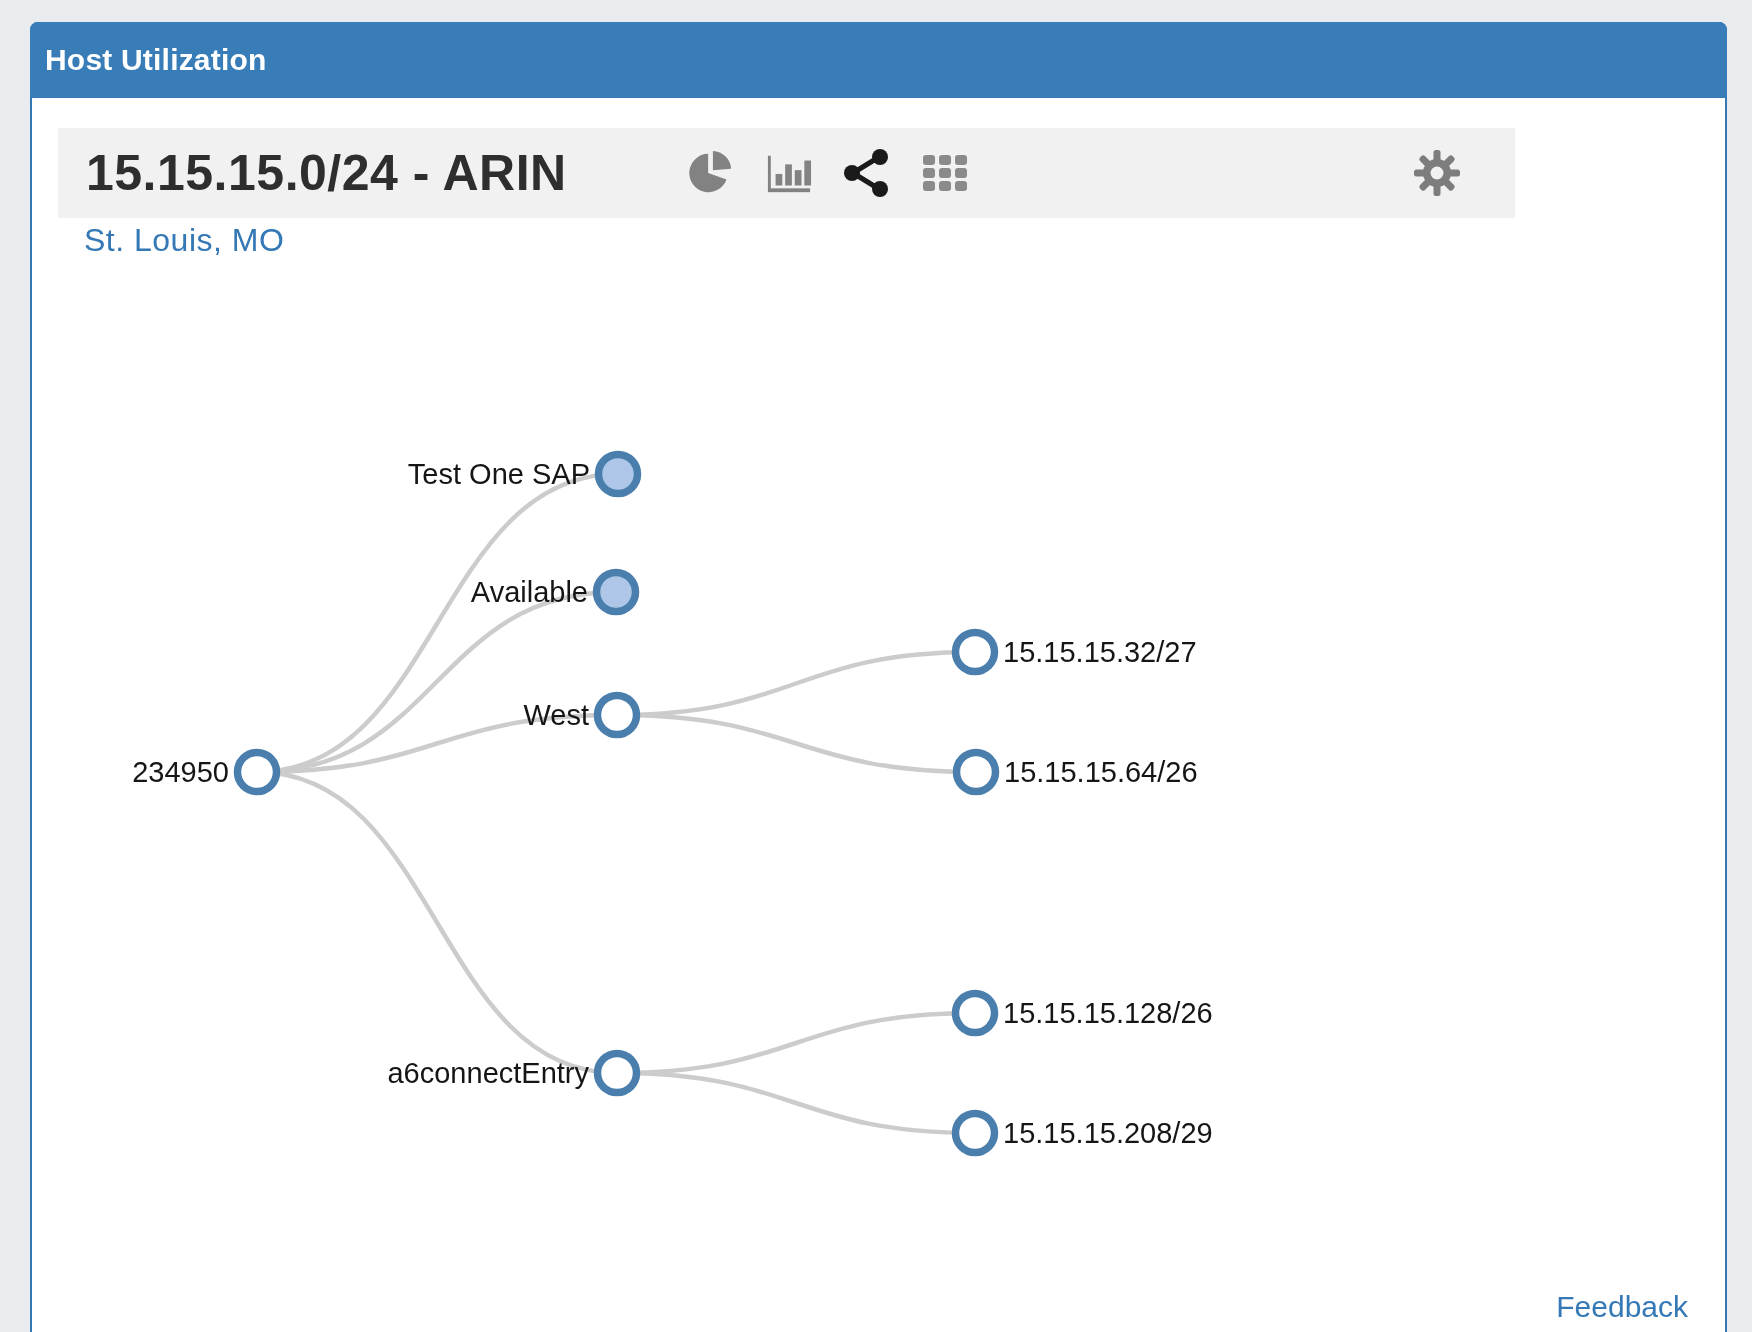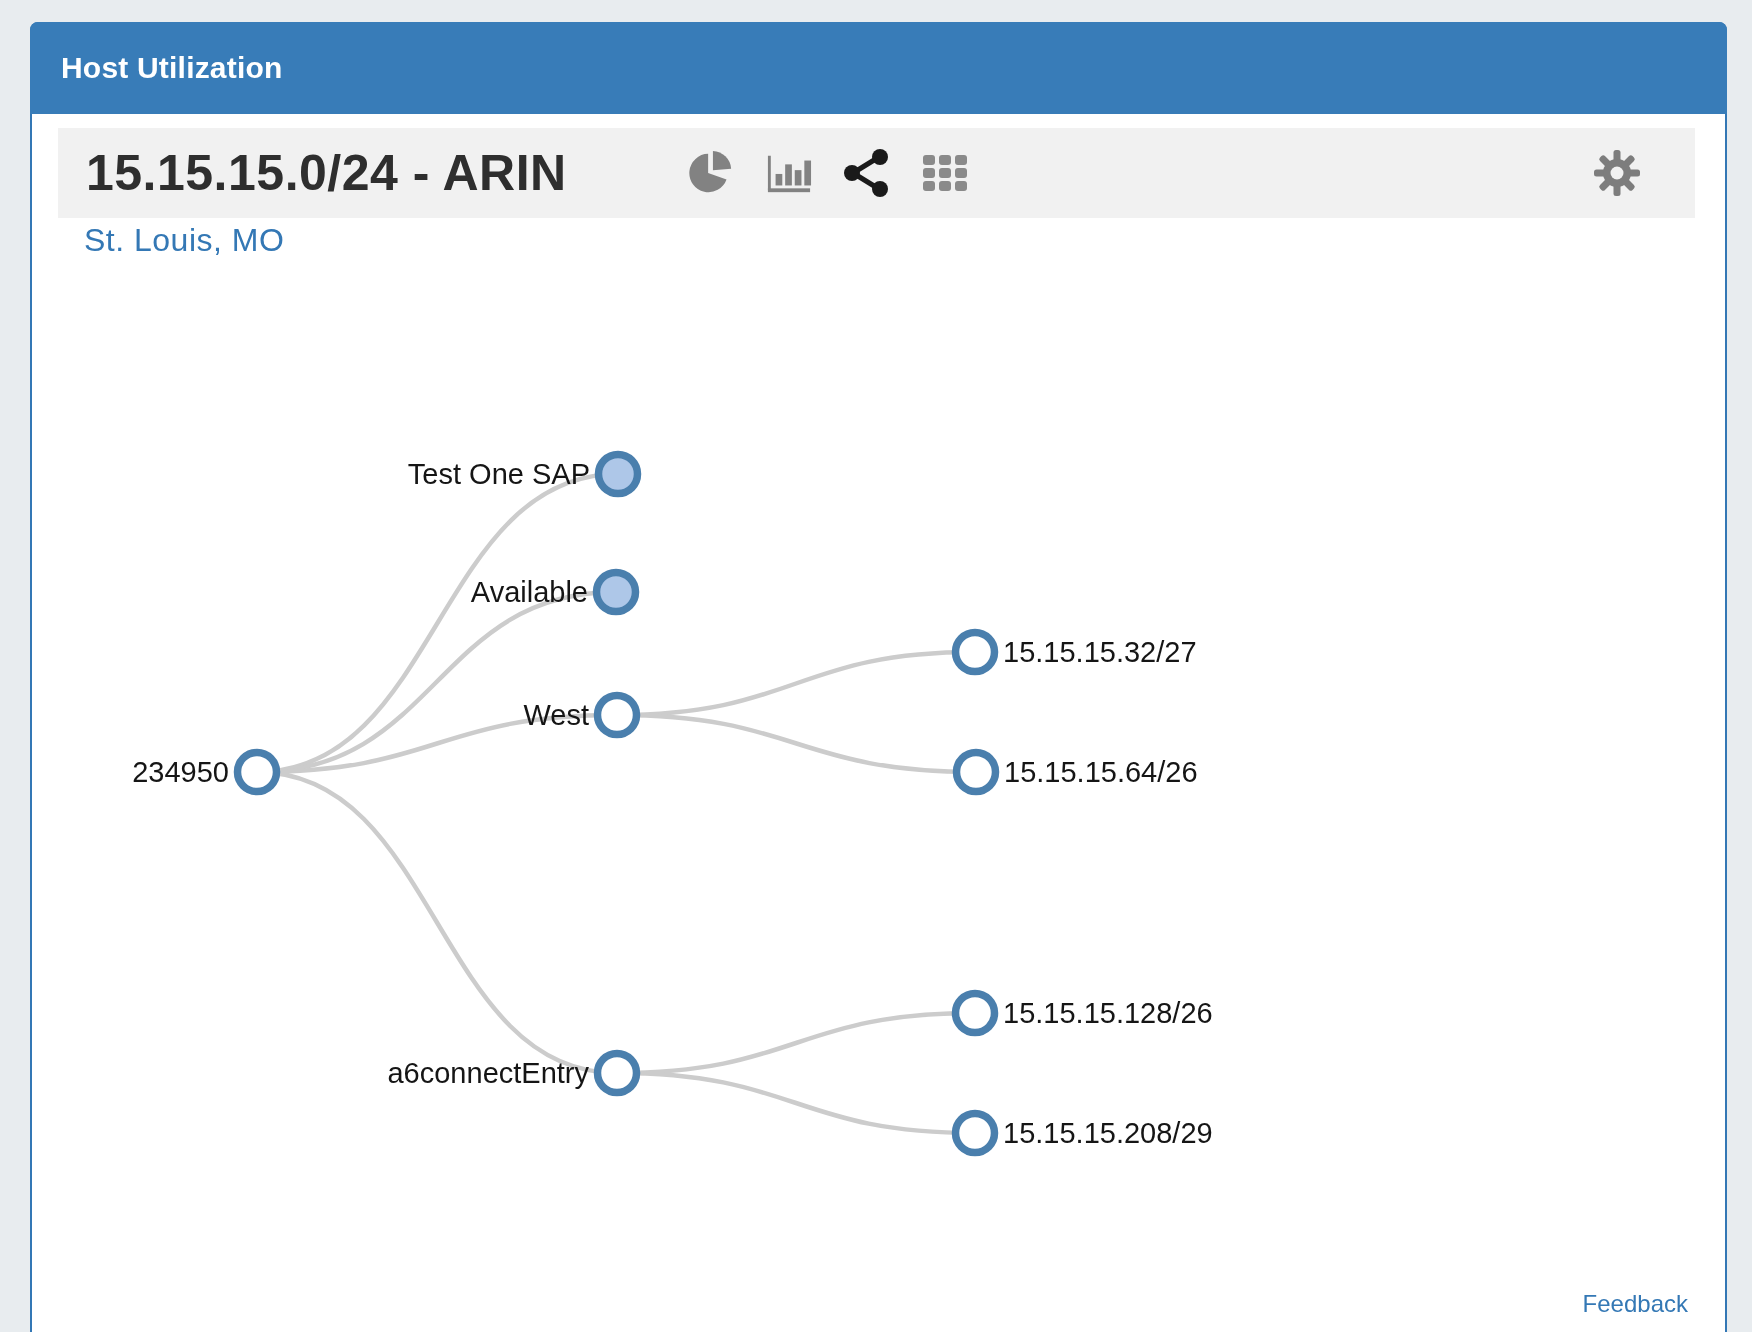--- a/index.html
+++ b/index.html
@@ -11,50 +11,50 @@
     overflow:hidden;
   }
   .panel {
     position:absolute; left:30px; top:22px;
     width:1697px; height:1320px;
     background:#ffffff;
     border:2px solid #3377b5;
     border-radius:8px 8px 0 0;
   }
   .panel-header {
-    position:absolute; left:-2px; top:-2px; right:-2px; height:92px;
+    position:absolute; left:-2px; top:-2px; right:-2px; height:76px;
     background:#387cb8;
     border-radius:8px 8px 0 0;
     display:flex; align-items:center;
-    padding-left:31px;
+    padding-left:15px;
   }
   .panel-title {
     color:#ffffff; font-size:30px; font-weight:bold; letter-spacing:0.2px;
   }
   .toolbar {
-    position:absolute; left:26px; top:104px; width:1637px; height:90px;
+    position:absolute; left:26px; top:104px; width:1457px; height:90px;
     background:#f1f1f1;
     display:flex; align-items:center;
     padding:0 28px;
   }
   .subnet-title {
     color:#2e2e2e; font-size:50px; font-weight:bold; letter-spacing:0.5px;
     white-space:nowrap;
   }
   .view-icons { display:flex; align-items:center; gap:30px; margin-left:120px; }
   .icon-btn { width:48px; height:48px; display:flex; align-items:center; justify-content:center; cursor:pointer; }
   .gear-btn { margin-left:auto; margin-right:26px; }
   .location-link {
     position:absolute; left:52px; top:198px;
     color:#3478b5; font-size:32px; letter-spacing:0.5px;
     text-decoration:none; cursor:pointer;
   }
   .feedback-link {
     position:absolute; right:37px; top:1266px;
-    color:#3478b5; font-size:24px;
+    color:#3478b5; font-size:30px;
     text-decoration:none; cursor:pointer;
   }
   .tree-svg { position:absolute; left:0; top:0; width:1693px; height:1308px; pointer-events:none; }
   .tree-svg circle, .tree-svg text { pointer-events:auto; cursor:pointer; }
   .tree-svg text { font-family:"Liberation Sans", sans-serif; }
 </style>
 </head>
 <body>
 
 <div class="panel">

